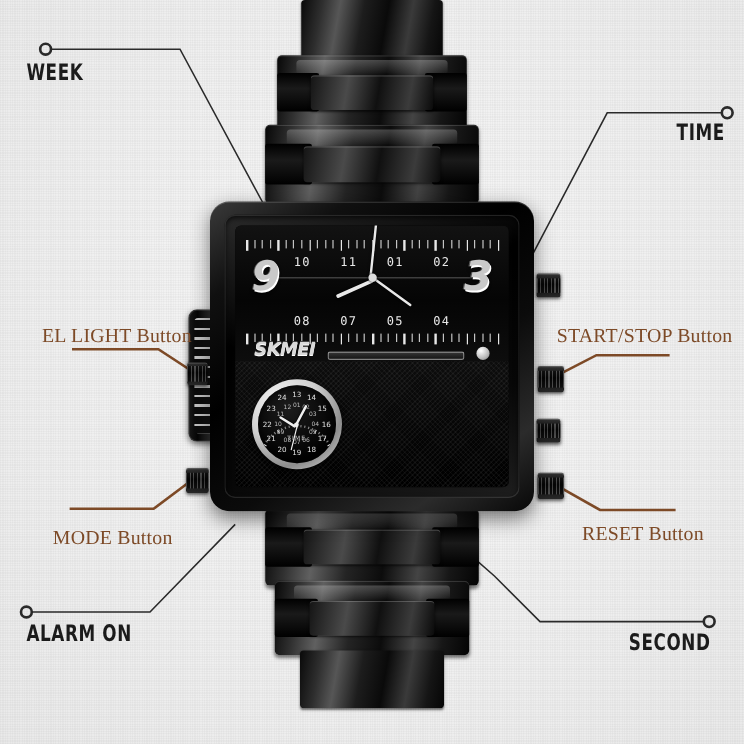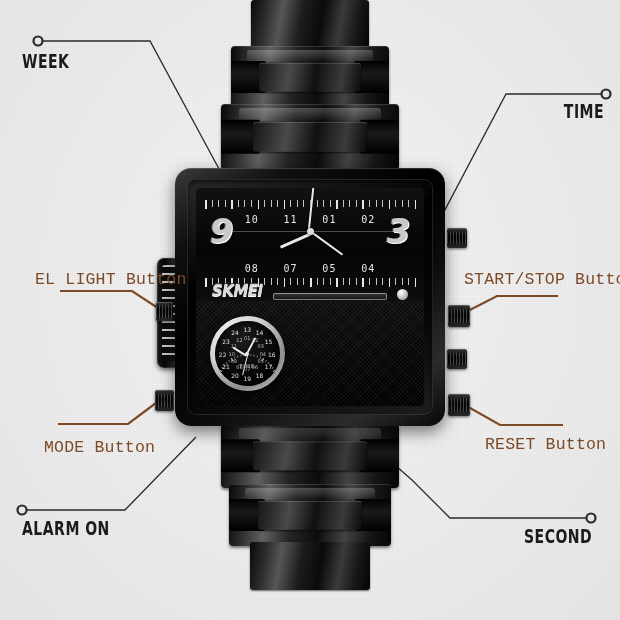--- a/index.html
+++ b/index.html
@@ -27,21 +27,21 @@
   .label.dark{
     color:#1b1b1b;
     font-family:"Liberation Sans Narrow","DejaVu Sans Condensed","Liberation Sans",sans-serif;
     font-weight:bold;font-size:19px;letter-spacing:.6px;
     transform:scaleX(.82);
   }
   .label.dark.r{transform-origin:100% 50%;}
   .label.dark.l{transform-origin:0% 50%;}
   .label.brown{
     color:#7d4a27;
-    font-family:Liberation Mono, monospace;
+    font-family:Liberation Serif, serif;
     font-weight:normal;font-size:16.5px;letter-spacing:.2px;
   }
 
   
   #watch{position:absolute;left:0;top:0;width:620px;height:620px;}
 
   .band{
     position:absolute;left:50%;transform:translateX(-50%);
     background:linear-gradient(100deg,#090909 0%,#2e2e2e 14%,#565656 26%,#1d1d1d 42%,
                                #0a0a0a 58%,#3a3a3a 74%,#151515 88%,#050505 100%);

